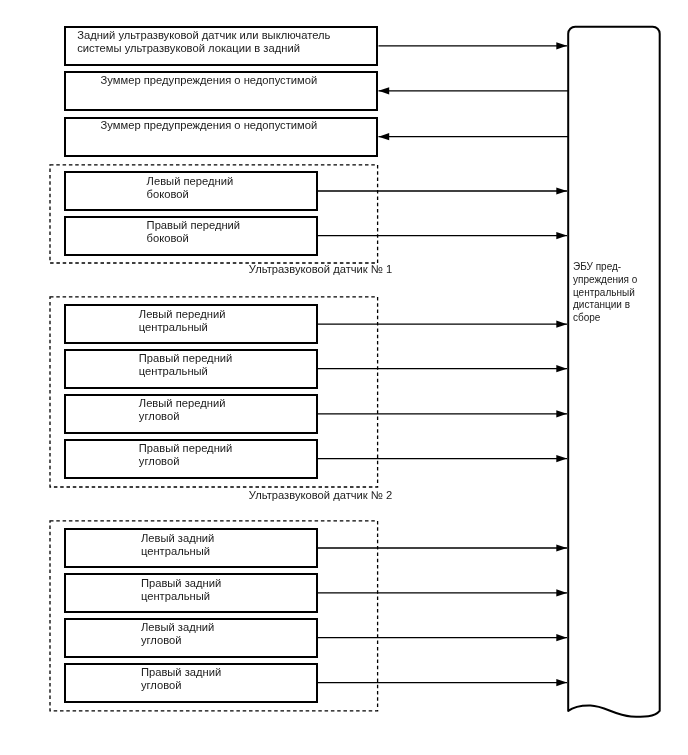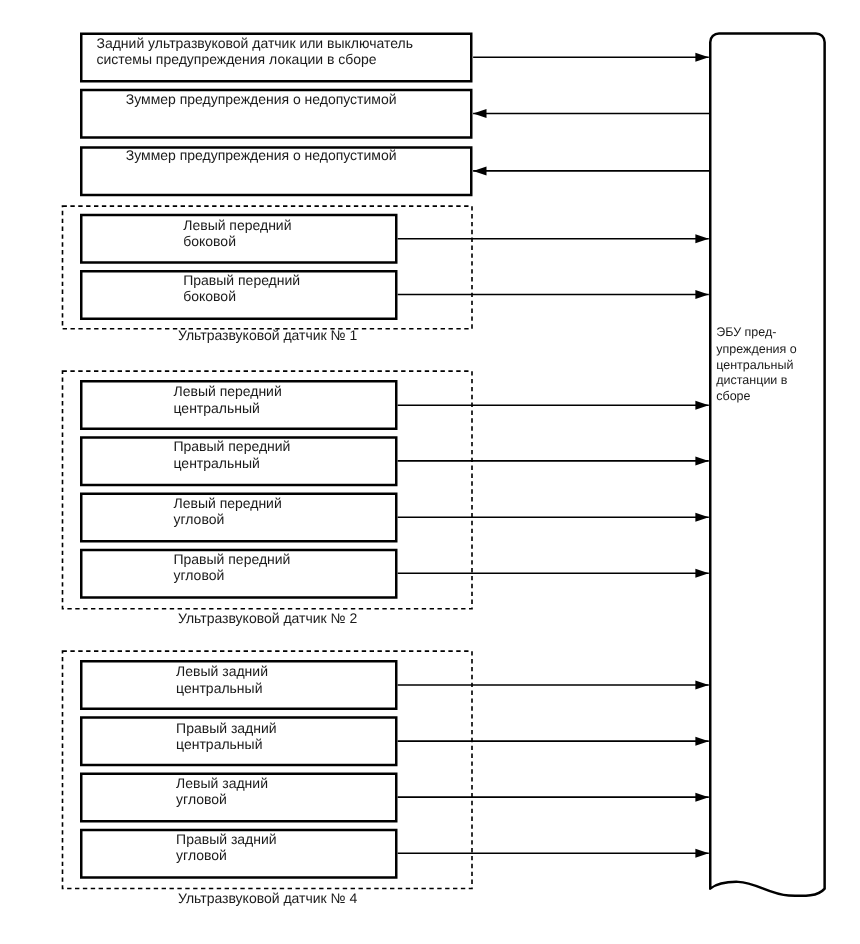--- a/index.html
+++ b/index.html
@@ -7,22 +7,22 @@
   body{width:688px;height:755px;overflow:hidden;
        font-family:"Liberation Sans", sans-serif;
        -webkit-font-smoothing:antialiased;}
   #canvas{position:relative;width:688px;height:755px;background:#ffffff;margin-left:12px;}
   #lines{position:absolute;left:0;top:0;}
   .node{position:absolute;box-sizing:border-box;background:#ffffff;
         border:2px solid #000000;}
   .txt{position:absolute;font-size:11.2px;line-height:13.05px;
        color:#1a1a1a;white-space:pre;}
   .txt span{display:block;}
-  .grouplabel{position:absolute;left:12px;font-size:11.2px;line-height:13.05px;
-              color:#1a1a1a;white-space:pre;text-align:center;}
+  .grouplabel{position:absolute;left:0;font-size:11.2px;line-height:13.05px;
+              color:#1a1a1a;white-space:pre;text-align:right;}
   .ecu-text{position:absolute;left:561px;top:260.7px;font-size:10px;
             line-height:12.9px;color:#1a1a1a;white-space:pre;}
   .ecu-text span{display:block;}
   .conn{stroke:#000000;stroke-width:1.3;fill:none;}
   .arrowhead{fill:#000000;stroke:none;}
   .dashgroup{fill:none;stroke:#000000;stroke-width:1.3;
              stroke-dasharray:3.5 2.8;}
   .ecu-shape{fill:#ffffff;stroke:#000000;stroke-width:2;stroke-linejoin:round;}
 </style>
 </head>
@@ -57,21 +57,21 @@
     <line class="conn" x1="305.8" y1="592.9" x2="555" y2="592.9"></line>
     <path class="arrowhead" d="M 555 592.9 L 544.3 589.3 L 544.3 596.5 Z"></path>
     <line class="conn" x1="305.8" y1="637.7" x2="555" y2="637.7"></line>
     <path class="arrowhead" d="M 555 637.7 L 544.3 634.1 L 544.3 641.3 Z"></path>
     <line class="conn" x1="305.8" y1="682.6" x2="555" y2="682.6"></line>
     <path class="arrowhead" d="M 555 682.6 L 544.3 679.0 L 544.3 686.2 Z"></path>
     <path class="ecu-shape" d="M 556.2 710.9 L 556.2 33.7 A 7 7 0 0 1 563.2 26.7 L 640.7 26.7 A 7 7 0 0 1 647.7 33.7 L 647.7 710.9 C 642.5 717.2 632 717.1 619 716.4 C 603.5 715.6 592.5 705.8 578.5 705.5 C 568.5 705.3 561 707.2 556.2 710.9 Z"></path>
   </svg>
 
   <div class="node" style="left:51.9px;top:25.7px;width:314.6px;height:40.2px"></div>
-  <div class="txt" style="left:65.2px;top:29.2px"><span>Задний ультразвуковой датчик или выключатель</span><span>системы предупреждения локации в сборе</span></div>
+  <div class="txt" style="left:65.2px;top:29.2px"><span>Задний ультразвуковой датчик или выключатель</span><span>системы ультразвуковой локации в задний</span></div>
   <div class="node" style="left:51.9px;top:70.7px;width:314.6px;height:40.2px"></div>
   <div class="txt" style="left:88.6px;top:73.8px"><span>Зуммер предупреждения о недопустимой</span></div>
   <div class="node" style="left:51.9px;top:116.6px;width:314.6px;height:40.2px"></div>
   <div class="txt" style="left:88.6px;top:118.8px"><span>Зуммер предупреждения о недопустимой</span></div>
   <div class="node" style="left:51.9px;top:170.9px;width:253.9px;height:40.2px"></div>
   <div class="txt" style="left:134.6px;top:174.6px"><span>Левый передний</span><span>боковой</span></div>
   <div class="node" style="left:51.9px;top:215.5px;width:253.9px;height:40.2px"></div>
   <div class="txt" style="left:134.6px;top:219.2px"><span>Правый передний</span><span>боковой</span></div>
   <div class="grouplabel" style="top:263.0px;width:380.2px">Ультразвуковой датчик № 1</div>
   <div class="node" style="left:51.9px;top:304.1px;width:253.9px;height:40.2px"></div>
@@ -84,17 +84,16 @@
   <div class="txt" style="left:126.8px;top:442.2px"><span>Правый передний</span><span>угловой</span></div>
   <div class="grouplabel" style="top:489.1px;width:380.2px">Ультразвуковой датчик № 2</div>
   <div class="node" style="left:51.9px;top:527.9px;width:253.9px;height:40.2px"></div>
   <div class="txt" style="left:128.9px;top:531.6px"><span>Левый задний</span><span>центральный</span></div>
   <div class="node" style="left:51.9px;top:572.8px;width:253.9px;height:40.2px"></div>
   <div class="txt" style="left:128.9px;top:576.5px"><span>Правый задний</span><span>центральный</span></div>
   <div class="node" style="left:51.9px;top:617.6px;width:253.9px;height:40.2px"></div>
   <div class="txt" style="left:128.9px;top:621.3px"><span>Левый задний</span><span>угловой</span></div>
   <div class="node" style="left:51.9px;top:662.5px;width:253.9px;height:40.2px"></div>
   <div class="txt" style="left:128.9px;top:666.2px"><span>Правый задний</span><span>угловой</span></div>
-  <div class="grouplabel" style="top:713.4px;width:380.2px">Ультразвуковой датчик № 4</div>
 
   <div class="ecu-text"><span>ЭБУ пред-</span><span>упреждения о</span><span>центральный</span><span>дистанции в</span><span>сборе</span></div>
 
 </div>
 
 </body></html>

